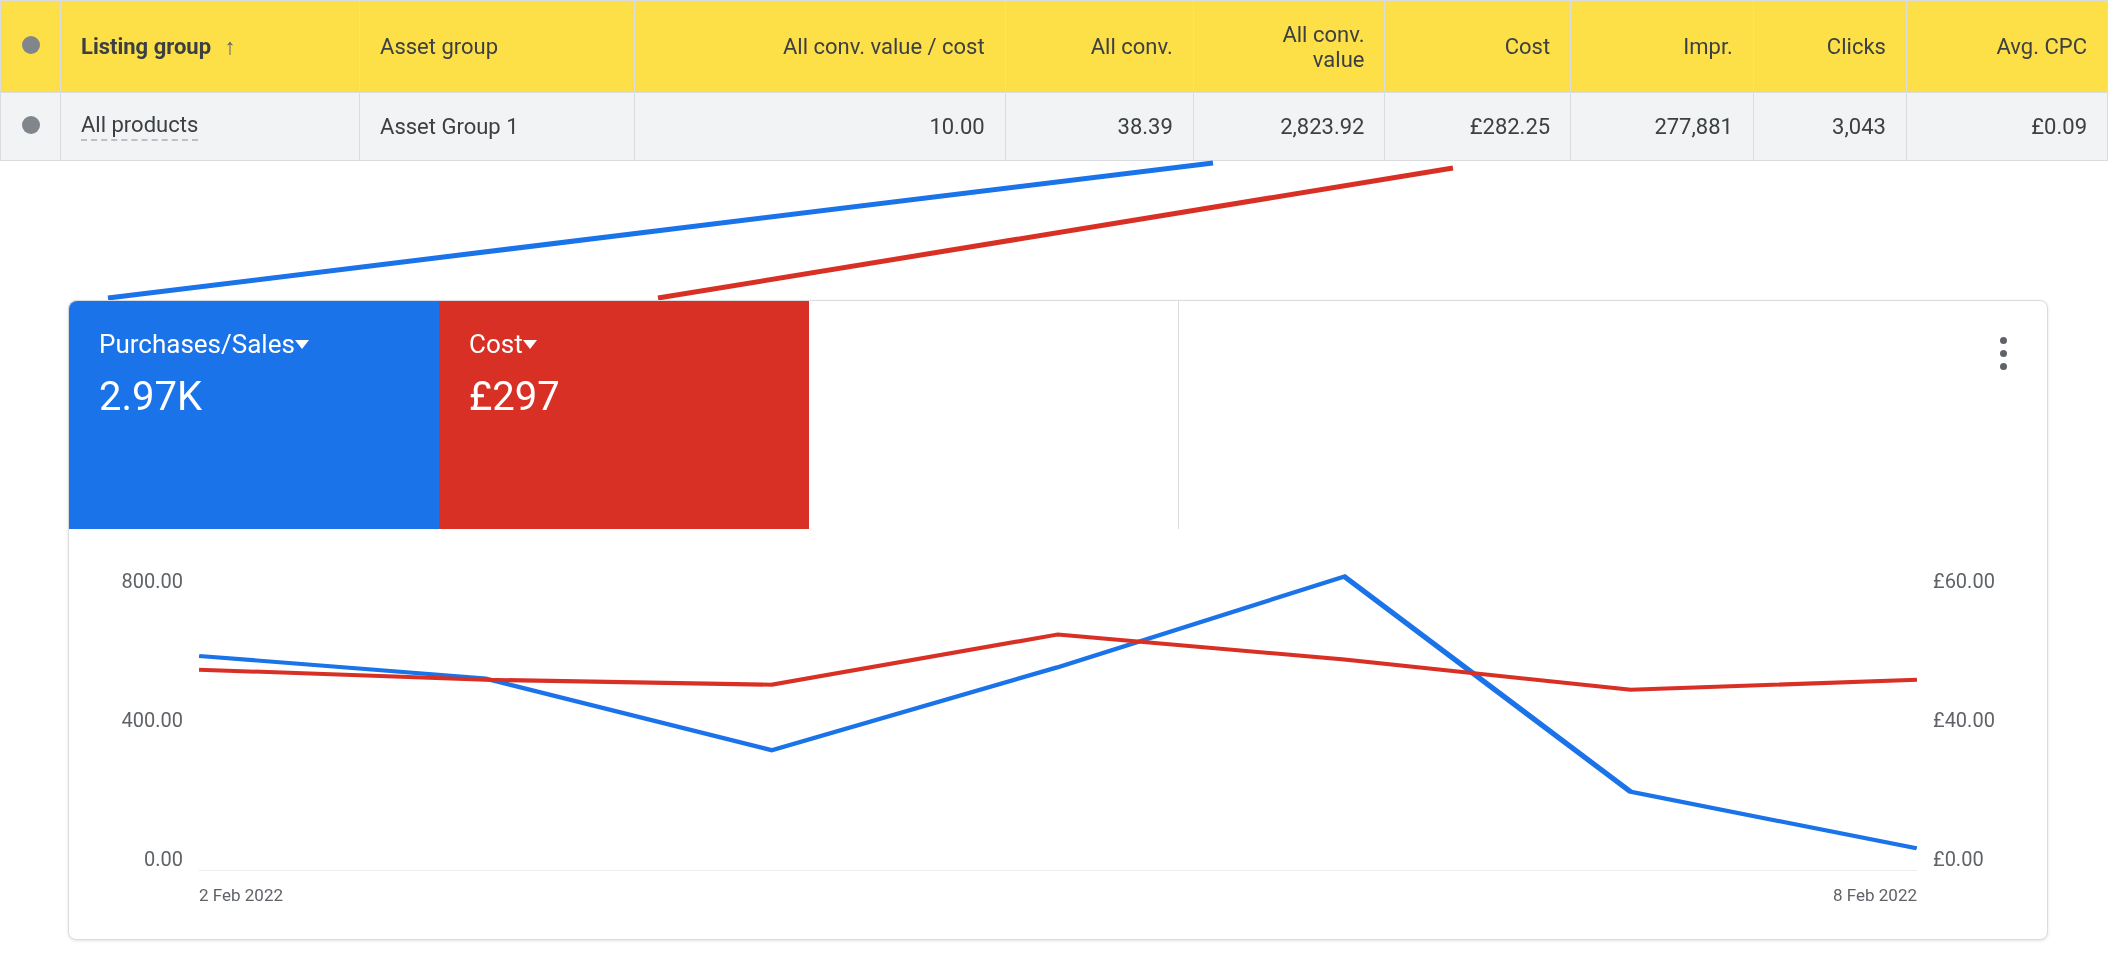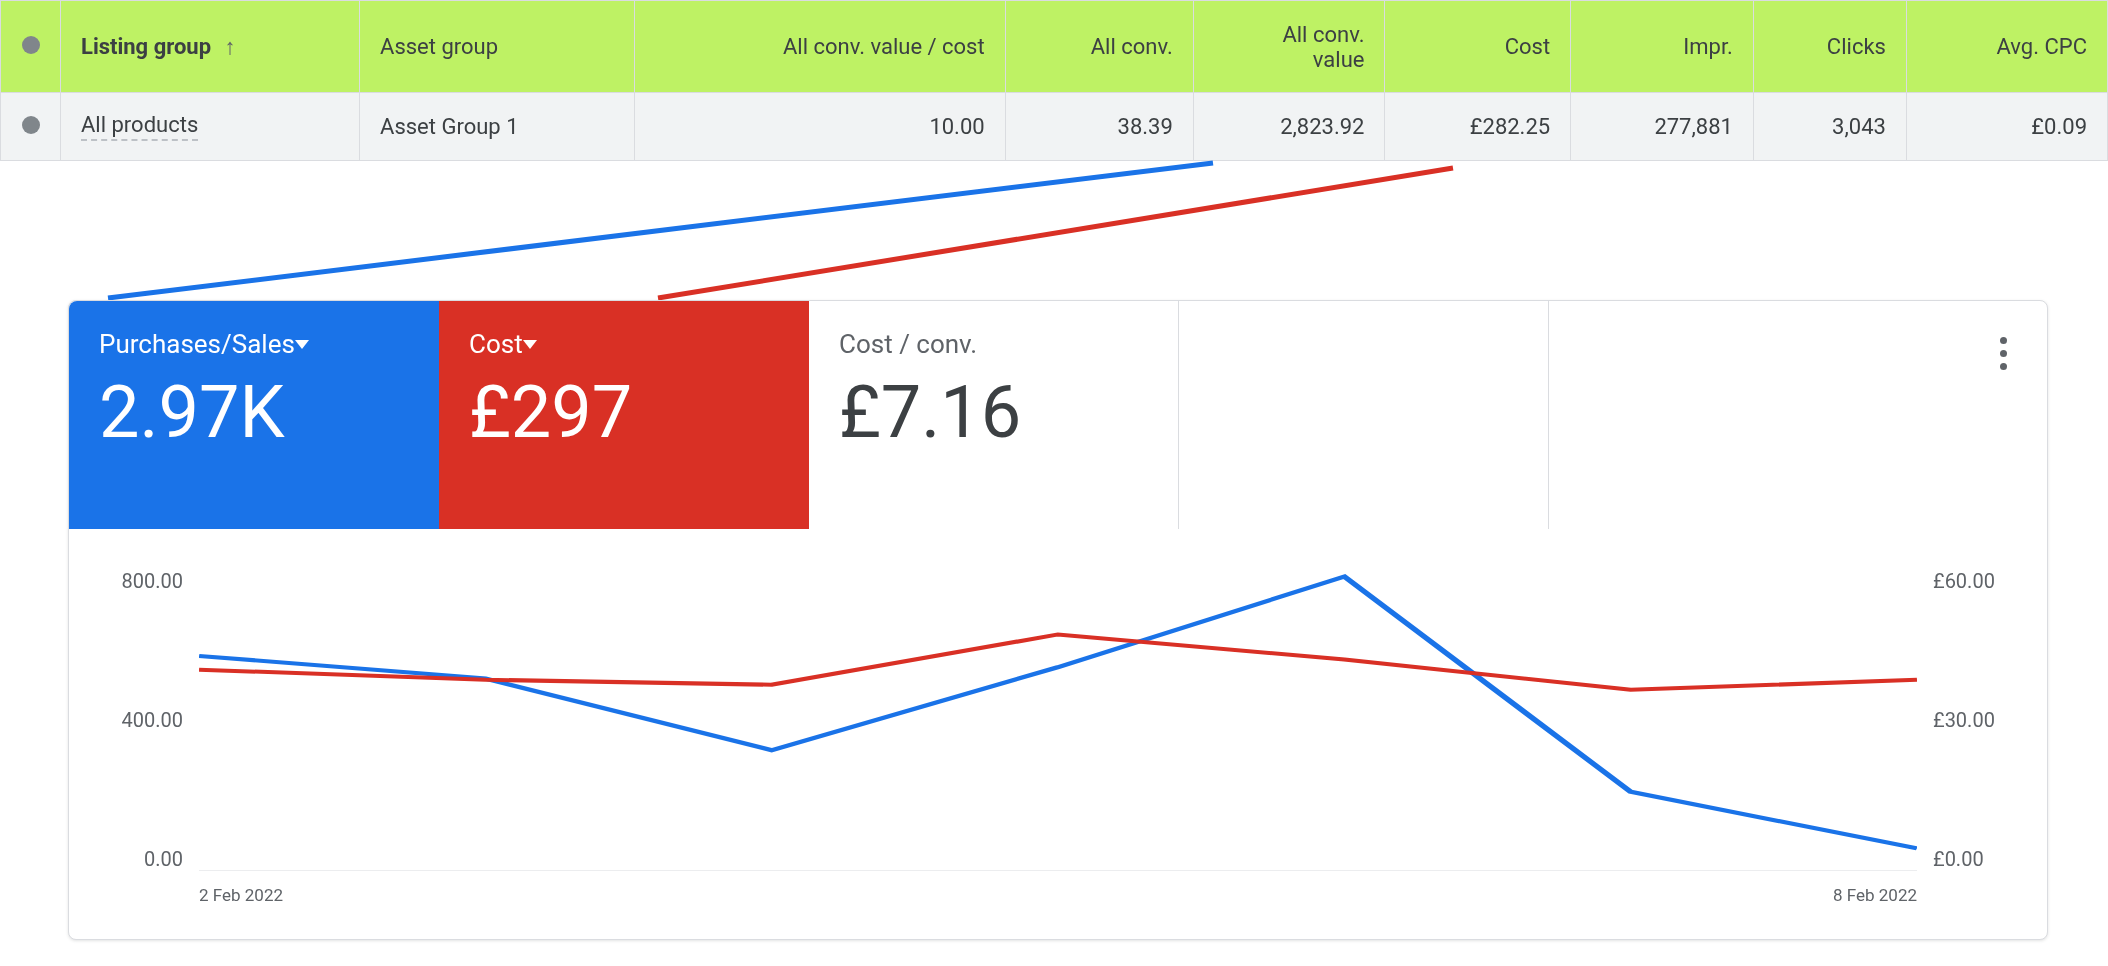--- a/index.html
+++ b/index.html
@@ -14,21 +14,21 @@
   }
   
   .tbl { width: 100%; border-collapse: collapse; }
   .tbl th, .tbl td {
     border: 1px solid #dadce0;
     padding: 16px 20px;
     font-size: 22px;
     text-align: right;
     font-weight: 400;
     color: #3c4043;
-    background:#bef264;
+    background:#fde047;
   }
   .tbl thead th { vertical-align: middle; height: 92px; }
   .tbl th.left, .tbl td.left { text-align: left; }
   .tbl th.listing { font-weight: 700; }
   .tbl tbody tr td { background: #f1f3f4; height: 68px; }
   .status-cell { width: 60px; text-align: center !important; }
   .status-dot {
     display:inline-block; width:18px; height:18px; border-radius:50%;
     background:#80868b;
   }
@@ -44,21 +44,21 @@
     background:#fff; border:1px solid #dadce0; border-radius:8px;
     box-shadow:0 1px 3px rgba(60,64,67,.15);
   }
   .tiles { display:flex; }
   .tile {
     width:370px; height:228px; padding:28px 30px 24px;
     border-right:1px solid #dadce0;
     display:flex; flex-direction:column; justify-content:flex-start; gap:18px;
   }
   .tile .label { font-size:26px; font-weight:400; display:flex; align-items:center; }
-  .tile .value { font-size:72px; font-weight:400; line-height:1; }
+  .tile .value { font-size:40px; font-weight:400; line-height:1; }
   .tile.blue { background:#1a73e8; color:#fff; border-right:none; border-top-left-radius:8px;}
   .tile.red  { background:#d93025; color:#fff; border-right:none;}
   .tile.white .label { color:#5f6368; }
   .tile.white .value { color:#3c4043; }
   .caret { width:0;height:0;border-left:7px solid transparent;border-right:7px solid transparent;border-top:9px solid currentColor; }
   .kebab {
     position:absolute; right:28px; top:24px; cursor:pointer;
     display:flex; flex-direction:column; gap:6px; padding:12px;
   }
   .kebab span{ width:7px;height:7px;border-radius:50%;background:#5f6368;}
@@ -135,44 +135,38 @@
       <div class="value">2.97K</div>
     </div>
     <div class="tile red">
       <div class="label">
         <span>Cost</span>
         <span class="caret"></span>
       </div>
       <div class="value">£297</div>
     </div>
     <div class="tile white">
-      <div class="label">
-        <span>Cost / conv.</span>
-      </div>
-      <div class="value">£7.16</div>
-    </div>
-    <div class="tile white">
     </div>
   </div>
 
   <div class="kebab">
     <span></span>
     <span></span>
     <span></span>
   </div>
 
   <div class="chart-wrap">
     <div class="y-left">
       <div>800.00</div>
       <div>400.00</div>
       <div>0.00</div>
     </div>
     <div class="y-right">
       <div>£60.00</div>
-      <div>£30.00</div>
+      <div>£40.00</div>
       <div>£0.00</div>
     </div>
     <div class="plot">
       <svg viewBox="0 0 1000 300" preserveAspectRatio="none">
         <line class="gridline" x1="0" y1="300" x2="1000" y2="300"></line>
         <polyline id="series-blue" class="line-blue" points="0.0,86.3 166.7,108.8 333.3,180.0 500.0,97.5 666.7,7.5 833.3,221.3 1000.0,277.5"></polyline>
         <polyline id="series-red" class="line-red" points="0.0,100.0 166.7,110.0 333.3,115.0 500.0,65.0 666.7,90.0 833.3,120.0 1000.0,110.0"></polyline>
       </svg>
     </div>
     <div class="x-labels">

